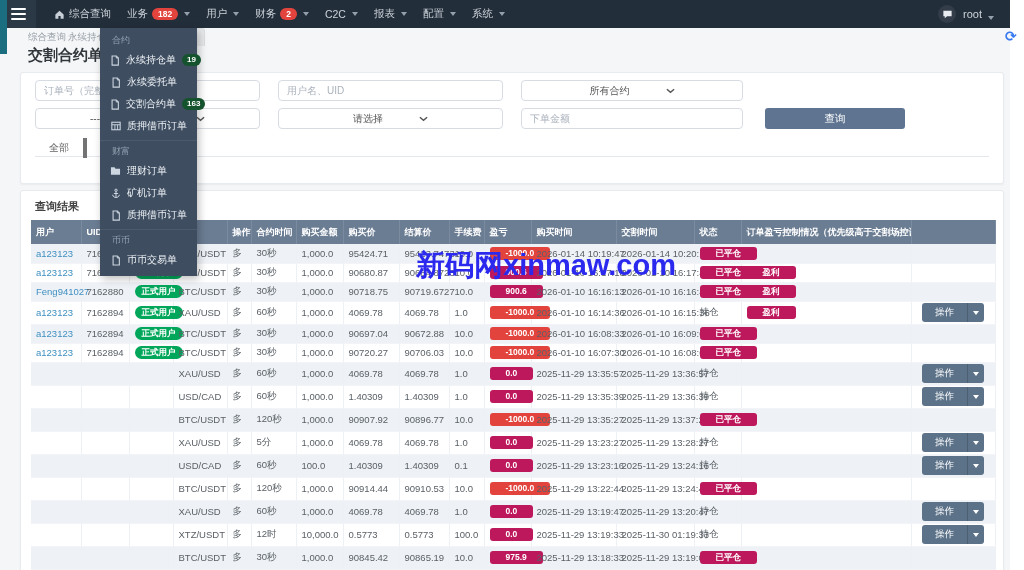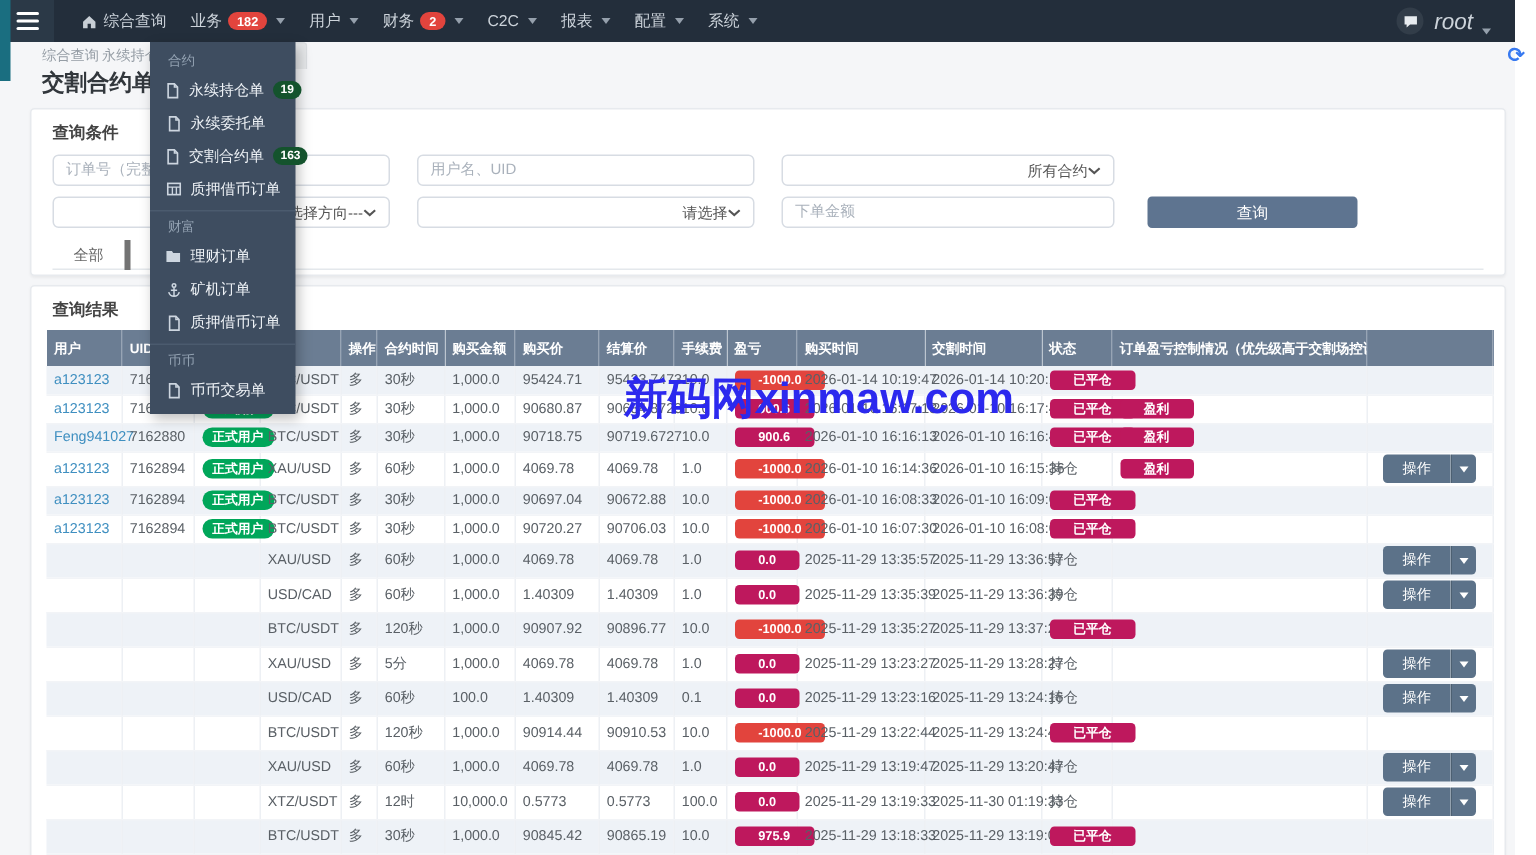--- a/index.html
+++ b/index.html
@@ -10,40 +10,40 @@
   .navbar { position:absolute; left:0; top:0; width:1010px; height:28px; background:#232e3b; display:flex; align-items:center; z-index:6; }
   .side-strip { position:absolute; left:0; top:0; width:7px; height:54px; background:#1a6e80; z-index:8; }
   .brand-box { width:36px; height:28px; background:#2b3947; display:flex; flex-direction:column; justify-content:center; align-items:center; gap:3px; cursor:pointer; }
   .brand-box i { display:block; width:15px; height:2px; background:#fff; border-radius:1px; }
   .nav-menu { display:flex; align-items:center; margin-left:10px; height:100%; }
   .nav-item { display:flex; align-items:center; gap:4px; padding:0 8px; height:100%; color:#ccd3da; font-size:10.5px; cursor:pointer; white-space:nowrap; }
   .nav-badge { background:#e2443d; color:#fff; font-size:8.5px; font-weight:bold; border-radius:8px; padding:1px 6px; line-height:1.2; }
   .caret { width:0; height:0; border-left:3.5px solid transparent; border-right:3.5px solid transparent; border-top:4px solid #95a0ac; margin-left:2px; }
   .nav-right { position:absolute; right:16px; top:0; height:28px; display:flex; align-items:center; gap:7px; }
   .chat-circle { width:18px; height:18px; border-radius:50%; background:#323d49; display:flex; align-items:center; justify-content:center; cursor:pointer; }
-  .user-name { color:#ccd3da; font-size:15px; cursor:pointer; display:flex; align-items:flex-end; gap:4px;font-style:italic; }
+  .user-name { color:#ccd3da; font-size:11px; cursor:pointer; display:flex; align-items:flex-end; gap:4px; }
   .right-gutter { position:absolute; right:0; top:0; width:14px; height:100%; background:#fff; z-index:1; }
 
   
   .tabs-row { position:absolute; left:0; top:28px; height:18px; z-index:2; }
   .ptab { position:absolute; top:3px; font-size:9.5px; color:#959da5; cursor:pointer; white-space:nowrap; }
   .ptab-active { position:absolute; left:150px; top:0; width:55px; height:18px; background:#e6e8ea; border:1px solid #dcdfe2; border-bottom:none; border-radius:3px 3px 0 0; cursor:pointer; }
   .refresh { position:absolute; left:1005px; top:29px; color:#3779f0; font-size:14px; font-weight:bold; z-index:7; cursor:pointer; line-height:1; }
   .page-title { position:absolute; left:28px; top:46px; font-size:15px; font-weight:bold; color:#32373c; }
 
   
   .card { position:absolute; left:20px; width:984px; background:#fff; border:1px solid #e7eaee; border-radius:3px; box-shadow:0 1px 2px rgba(0,0,0,.05); }
   .card-form { top:72px; height:112px; }
   .card-results { top:190px; height:395px; }
   .card-title { font-size:11px; font-weight:bold; color:#444; margin:8px 0 0 14px; }
 
   .form-grid { display:grid; grid-template-columns:225px 225px 222px 1fr; column-gap:18px; row-gap:7px; margin:7px 14px 0 14px; }
   .inp, .sel { height:21px; border:1px solid #d7dce3; border-radius:4px; background:#fff; font-size:10px; color:#555; padding:0 8px; width:100%; }
   .inp::placeholder { color:#a9b1bb; }
-  .sel { display:flex; align-items:center; justify-content:flex-end; cursor:pointer; }
+  .sel { display:flex; align-items:center; justify-content:center; cursor:pointer;gap:36px; }
   .btn-search { height:21px; width:140px; margin-left:4px; background:#5e7490; border:none; border-radius:3px; color:#fff; font-size:10.5px; cursor:pointer; font-family:inherit; }
   .form-tabs { margin:8px 14px 0 14px; border-bottom:1px solid #e4e8ec; height:20px; }
   .ftab { display:inline-block; padding:3px 14px; font-size:10px; color:#666; border-right:4px solid #737373; cursor:pointer; }
 
   
   table { border-collapse:collapse; table-layout:fixed; width:964px; margin:6px 10px 0 10px; }
   th { background:#6b7d93; color:#fff; font-size:9px; font-weight:bold; height:24px; text-align:left; padding:0 0 0 5px; white-space:nowrap; overflow:hidden; border-right:1px solid #7a8ba0; }
   td { font-size:9.5px; color:#5a6066; height:19px; padding:0 0 0 5px; white-space:nowrap; overflow:visible; border-right:1px solid #edf0f4; border-bottom:1px solid #f2f4f7; }
   tr.tall td { height:23px; }
   tbody tr:nth-child(odd) td { background:#eef2f7; }
@@ -138,21 +138,20 @@
 <div class="tabs-row">
   <span class="ptab" style="left:28px">综合查询</span>
   <span class="ptab" style="left:68px">永续持仓单</span>
   <span class="ptab-active"></span>
 </div>
 <span class="refresh">⟳</span>
 
 <div class="page-title">交割合约单</div>
 
 <div class="card card-form">
-  <div class="card-title">查询条件</div>
   <div class="form-grid">
     <input class="inp" placeholder="订单号（完整）" style="">
     <input class="inp" placeholder="用户名、UID" style="">
     <div class="sel">
       <span>所有合约</span>
       <svg width="9" height="6" viewBox="0 0 10 6">
           <path d="M1 1l4 3.5L9 1" fill="none" stroke="#555" stroke-width="1.6"></path>
         </svg>
     </div>
     <span></span>

